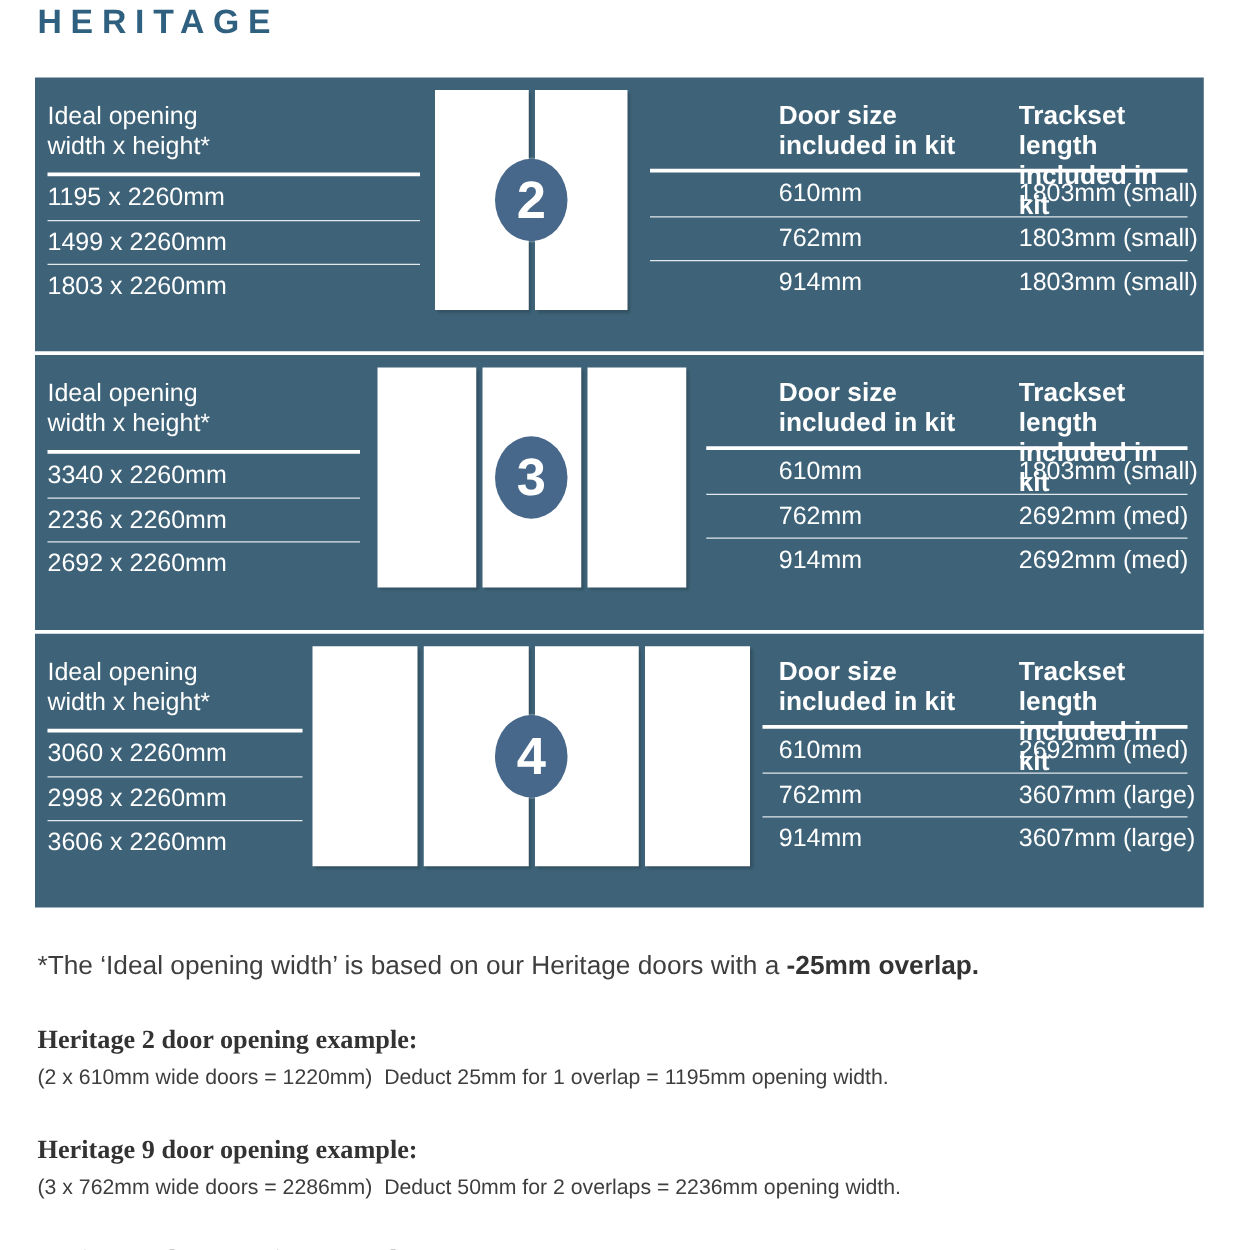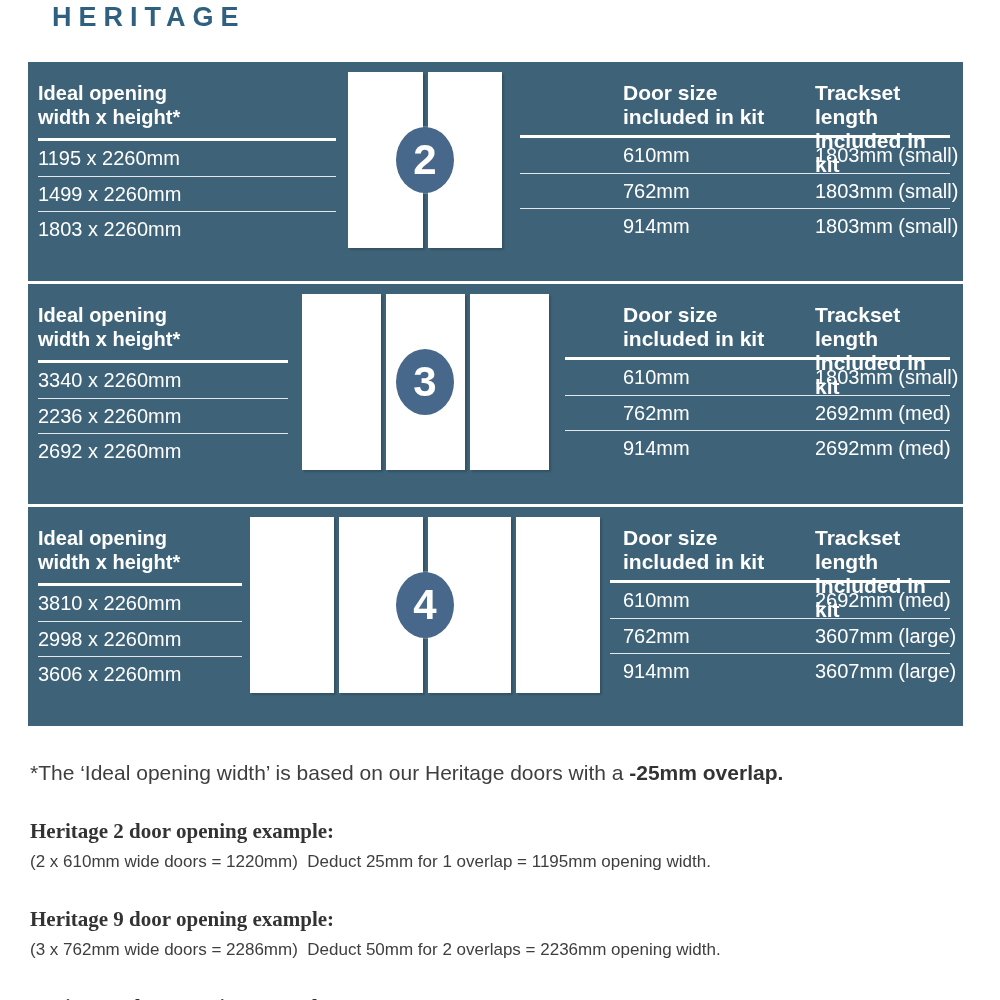--- a/index.html
+++ b/index.html
@@ -6,38 +6,38 @@
   html, body { width: 1000px; height: 1000px; }
   body {
     background: #ffffff;
     font-family: "Liberation Sans", sans-serif;
     position: relative;
     overflow: hidden;
   }
   .page-title {
     position: absolute; left: 30px; top: 0;
     font-size: 27px; font-weight: bold; letter-spacing: 7px;
-    color: #30607f; line-height: 34px; margin-left: 22px;
+    color: #30607f; line-height: 34px;
   }
   .block {
     position: absolute; left: 28px; top: 62px;
     width: 935px; height: 664px;
     background: #3e6378;
     display: flex; flex-direction: column;
   }
   .section { position: relative; flex: 1; }
   .section + .section { border-top: 3px solid #ffffff; }
 
   .sec1 { --lw: 298px; --dw: 154px; --rleft: 492px; --rw: 430px; --c1: 103px; --c2: 295px; }
   .sec2 { --lw: 250px; --dw: 247px; --rleft: 537px; --rw: 385px; --c1: 58px;  --c2: 250px; }
   .sec3 { --lw: 204px; --dw: 350px; --rleft: 582px; --rw: 340px; --c1: 13px;  --c2: 205px; }
 
   .ltable { position: absolute; left: 10px; top: 19px; width: var(--lw); color: #fff; }
   .lheader {
-    font-size: 20px; font-weight: bold; line-height: 24px;
+    font-size: 20px; font-weight: normal; line-height: 24px;
     padding-bottom: 9px; border-bottom: 3px solid #ffffff;
   }
   .lrow { height: 35px; line-height: 35px; font-size: 20px; }
   .lrow + .lrow { border-top: 1px solid rgba(255,255,255,0.85); }
 
   .doors {
     position: absolute; top: 10px;
     left: calc(397px - var(--dw) / 2);
     width: var(--dw); height: 176px;
     display: flex; gap: 5px;
@@ -157,21 +157,21 @@
       </div>
     </div>
   </div>
 
   <div class="section sec3">
     <div class="ltable">
       <div class="lheader">
         <span style="display:block">Ideal opening</span>
         <span style="display:block">width x height*</span>
       </div>
-      <div class="lrow">3810 x 2260mm</div>
+      <div class="lrow">3060 x 2260mm</div>
       <div class="lrow">2998 x 2260mm</div>
       <div class="lrow">3606 x 2260mm</div>
     </div>
     <div class="doors">
       <div class="door"></div>
       <div class="door"></div>
       <div class="door"></div>
       <div class="door"></div>
       <div class="circle">4</div>
     </div>

